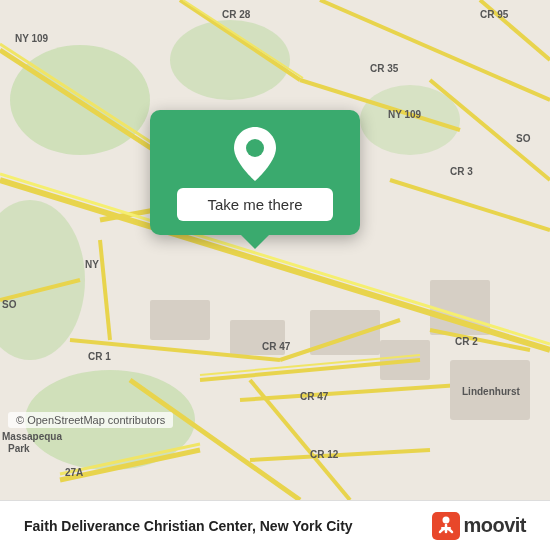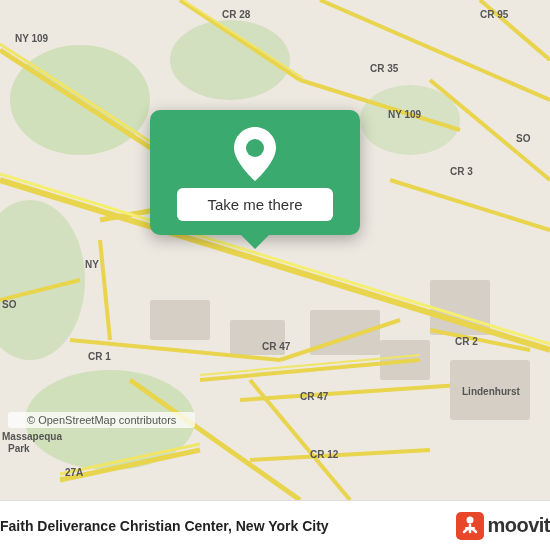--- a/index.html
+++ b/index.html
@@ -79,33 +79,33 @@
       white-space: nowrap;
     }
 
     
     #bottom-bar {
       width: 550px;
       height: 50px;
       background: white;
       display: flex;
       align-items: center;
-      padding: 0 0;
+      padding: 0 24px;
       border-top: 1px solid #ddd;
       position: relative;
     }
 
     #attribution {
       font-size: 11px;
       color: #555;
       position: absolute;
       bottom: 72px;
       left: 8px;
       background: rgba(255,255,255,0.75);
-      padding: 2px 19px;
+      padding: 2px 8px;
       border-radius: 3px;
       z-index: 5;
     }
 
     #place-name {
       font-size: 14px;
       font-weight: 600;
       color: #222;
       flex: 1;
     }

